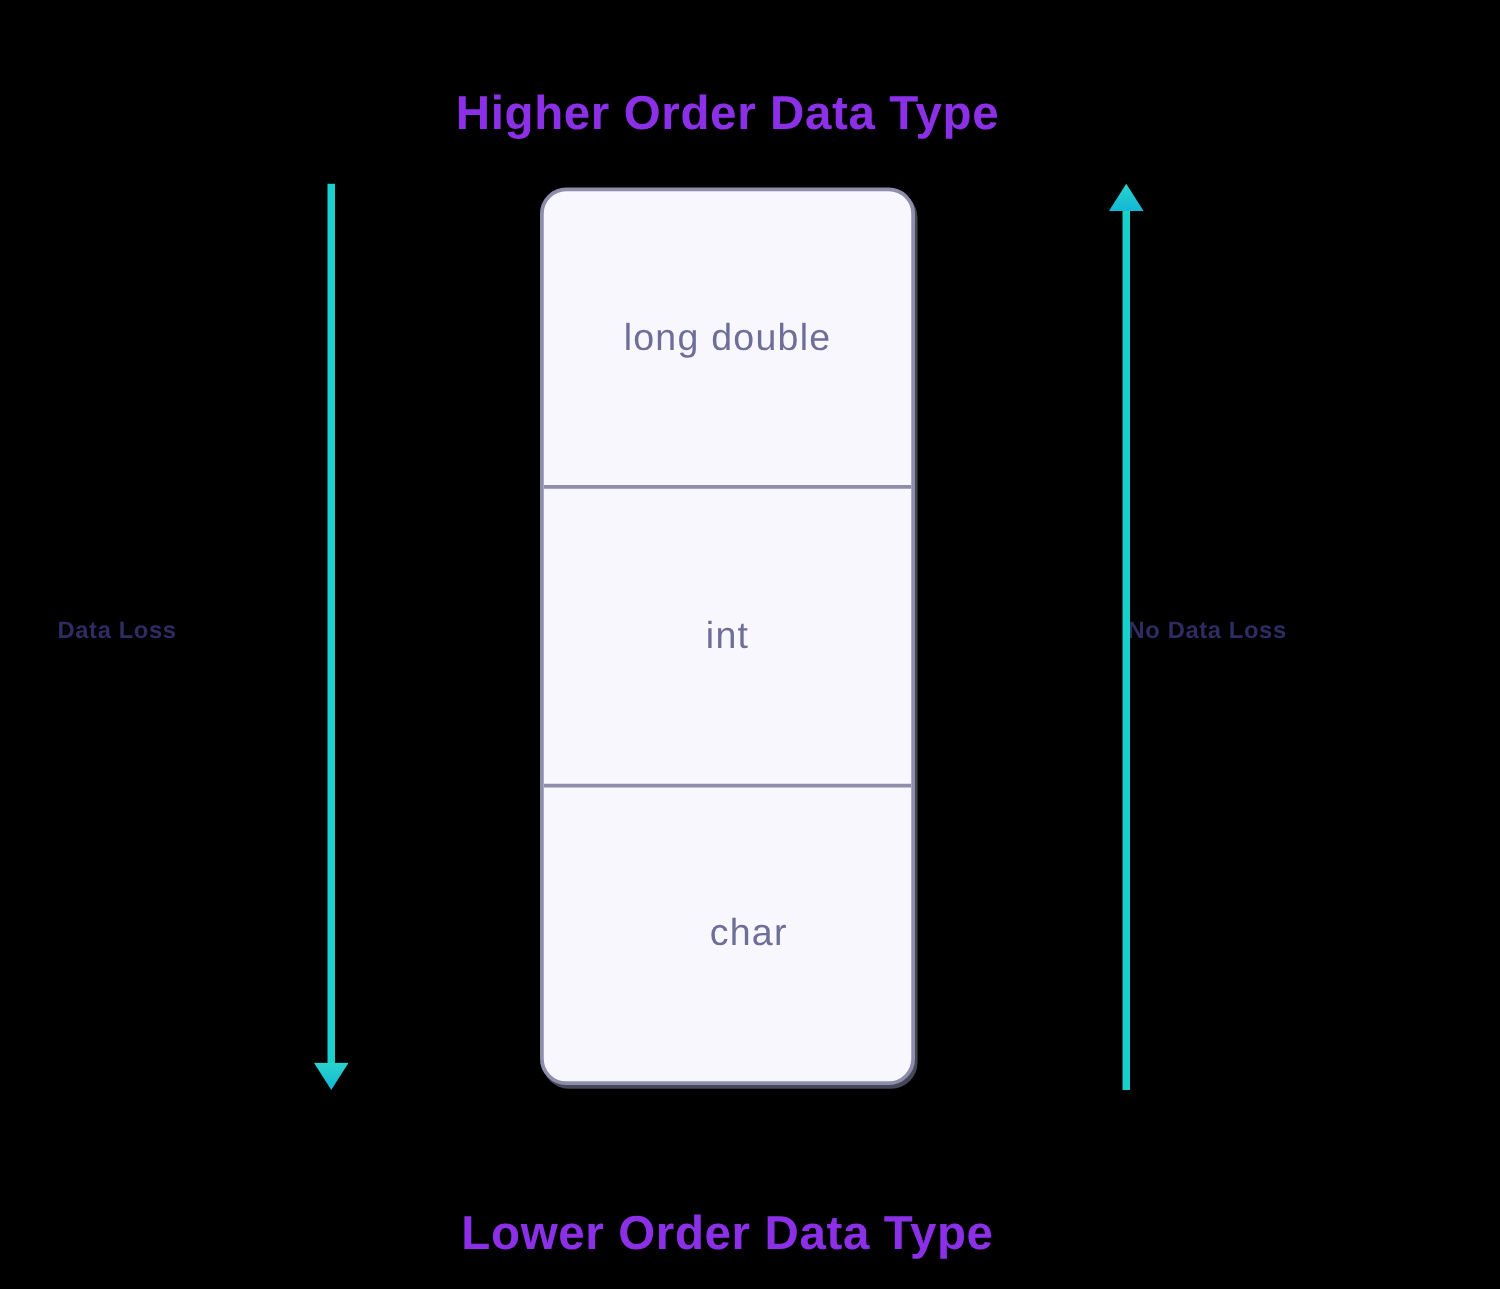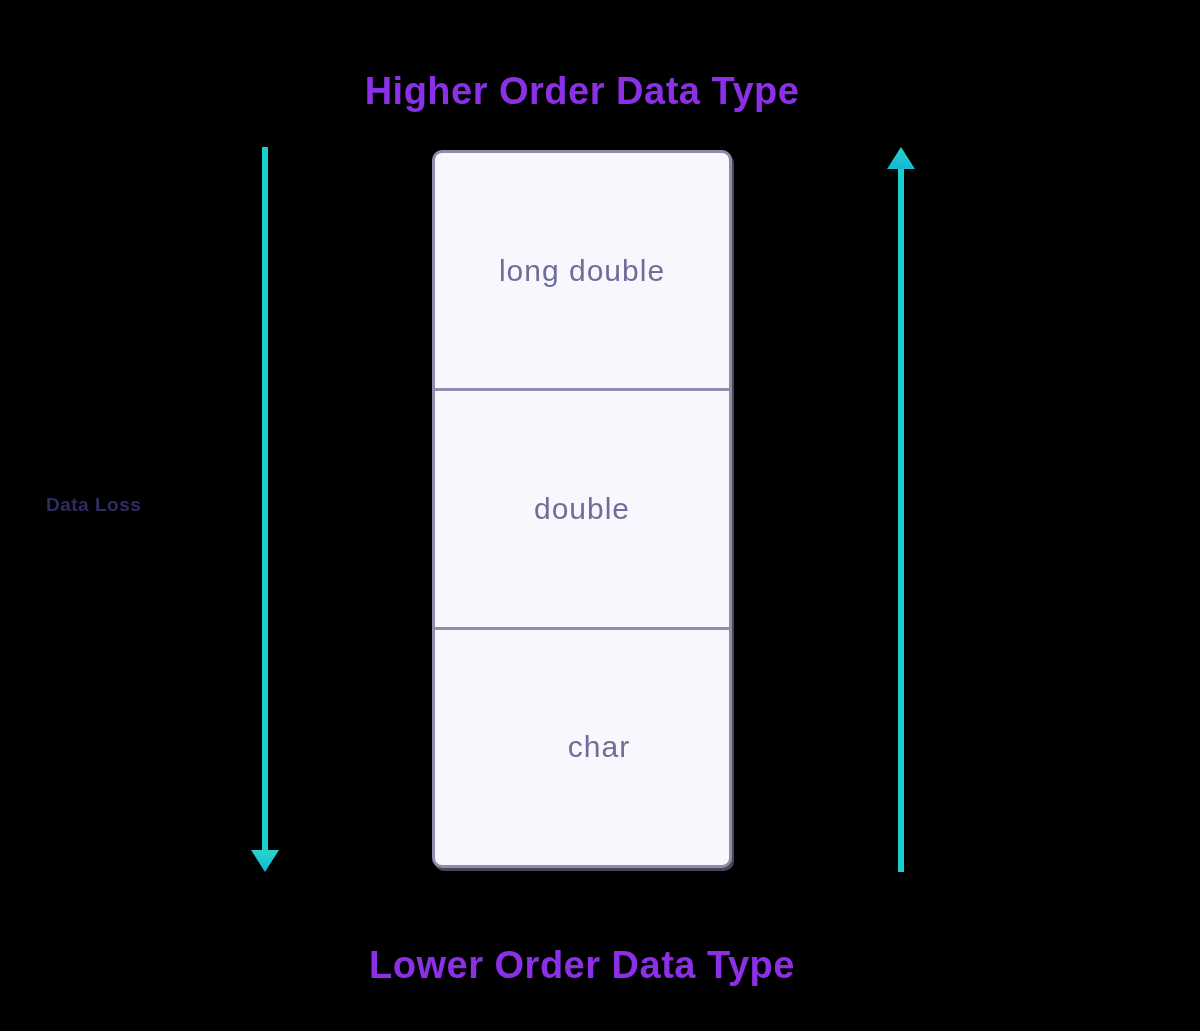--- a/index.html
+++ b/index.html
@@ -25,41 +25,41 @@
   .title{
     position:absolute;
     left:282px;width:600px;
     text-align:center;
     font-size:38px;
     font-weight:bold;
     letter-spacing:.5px;
     color:var(--title);
   }
   .title.top{top:70px;}
-  .title.bottom{top:944px;}
+  .title.bottom{top:966px;}
 
   .side-label{
     position:absolute;
     top:494px;width:240px;
     text-align:left;
     font-size:19px;
     font-weight:bold;
     letter-spacing:.5px;
     color:var(--side-label);
   }
   .side-label.left{left:46px;}
   .side-label.right{left:902px;}
 
   .stack{
     position:absolute;
     left:432px;top:150px;
     width:300px;height:718px;
     background:var(--box-fill);
     border:3px solid var(--box-border);
-    border-radius:10px;
+    border-radius:21px;
     box-shadow:2px 3px 0 rgba(130,130,160,.55);
     display:flex;flex-direction:column;
     overflow:hidden;
   }
   .type-row{
     flex:1;
     display:flex;align-items:center;justify-content:center;
     border-bottom:3px solid var(--box-border);
     font-size:30px;
     letter-spacing:1px;
@@ -87,32 +87,33 @@
 </style>
 </head>
 <body>
 
 <div class="canvas">
 
   <div class="title top">Higher Order Data Type</div>
 
   <div class="side-label left">Data Loss</div>
 
+  <div class="side-label right">No Data Loss</div>
 
   <div class="arrow left">
     <div class="shaft"></div>
     <div class="head"></div>
   </div>
 
   <div class="arrow right">
     <div class="shaft"></div>
     <div class="head"></div>
   </div>
 
   <div class="stack">
     <div class="type-row">long double</div>
-    <div class="type-row">double</div>
+    <div class="type-row">int</div>
     <div class="type-row">char</div>
   </div>
 
   <div class="title bottom">Lower Order Data Type</div>
 
 </div>
 
 </body></html>

